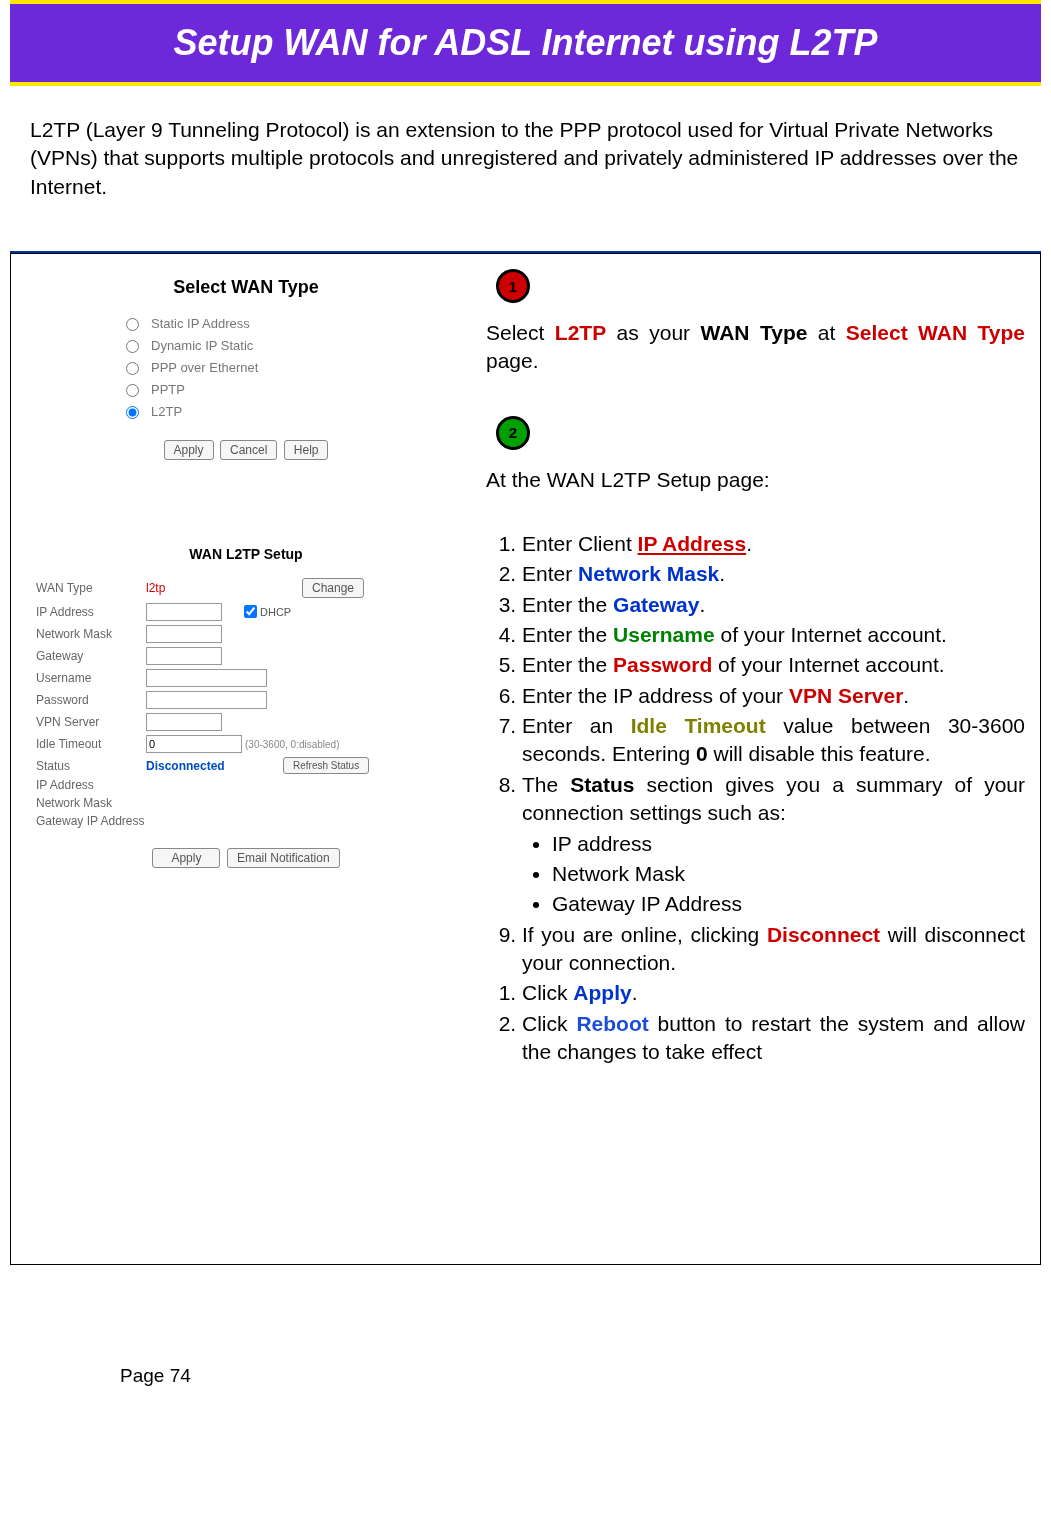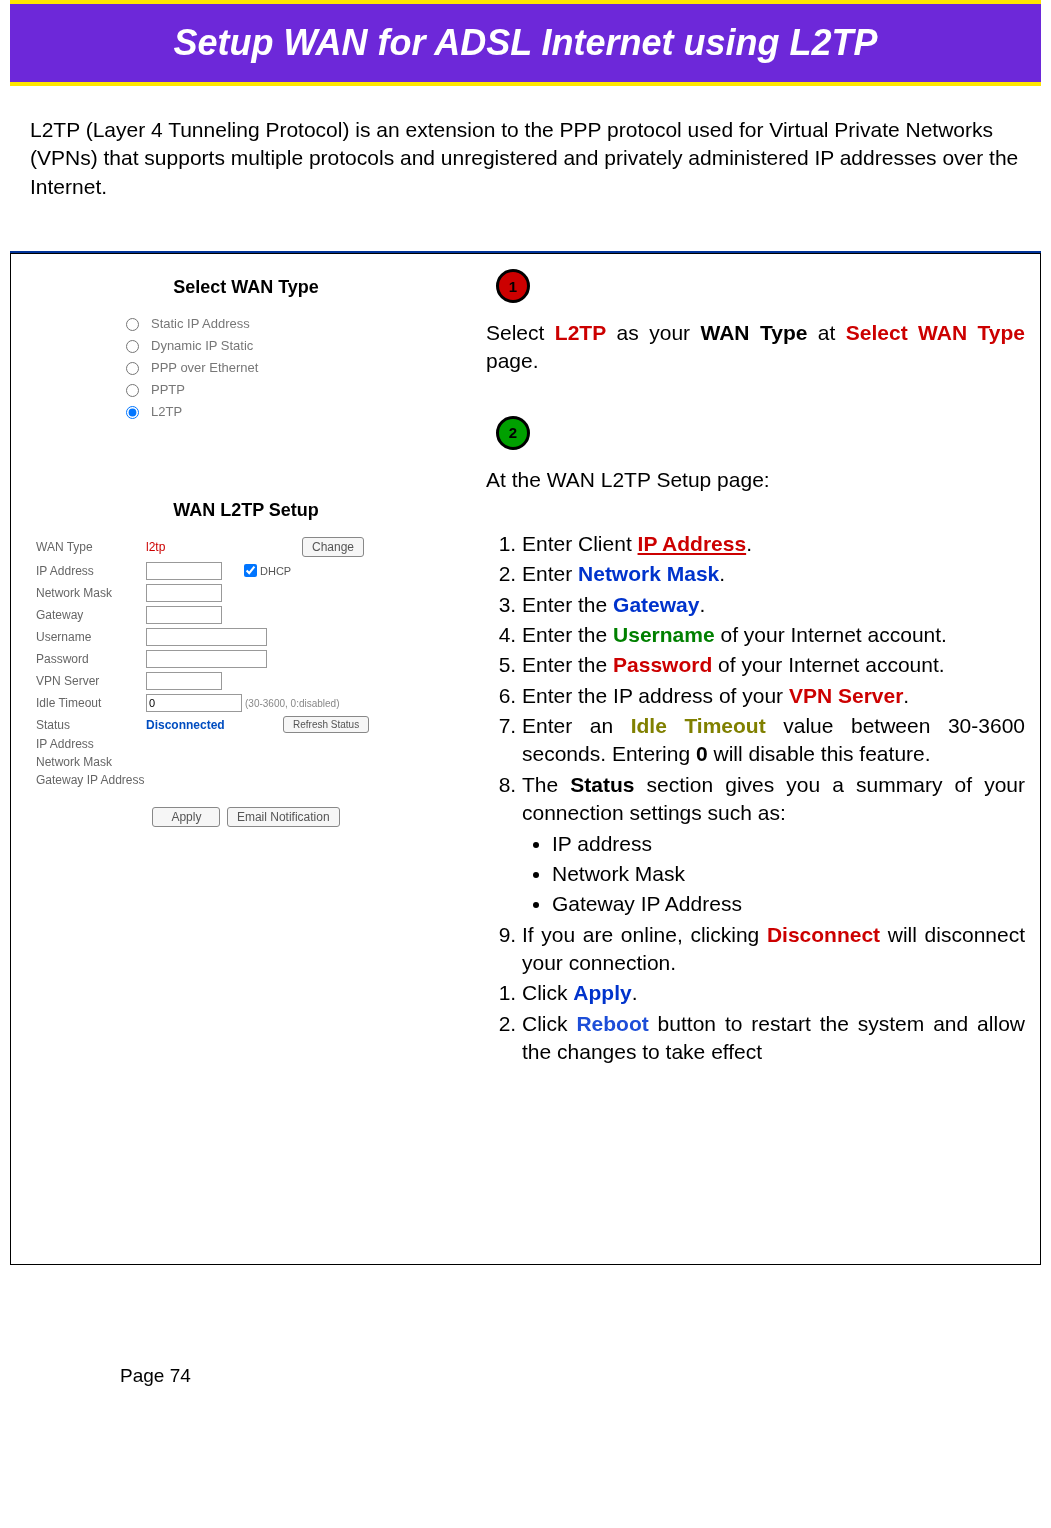--- a/index.html
+++ b/index.html
@@ -205,21 +205,21 @@
   </style>
 </head>
 <body>
 
 <div class="page">
 
   <div class="header-banner">
     <h1>Setup WAN for ADSL Internet using L2TP</h1>
   </div>
 
-  <div class="intro-text">L2TP (Layer 4 Tunneling Protocol) is an extension to the PPP protocol used for Virtual Private Networks (VPNs) that supports multiple protocols and unregistered and privately administered IP addresses over the Internet.</div>
+  <div class="intro-text">L2TP (Layer 9 Tunneling Protocol) is an extension to the PPP protocol used for Virtual Private Networks (VPNs) that supports multiple protocols and unregistered and privately administered IP addresses over the Internet.</div>
 
   <div class="content-area">
 
     <div class="left-col">
 
       <div class="screenshot-panel" style="padding: 0 60px;">
         <div class="panel-title">Select WAN Type</div>
         <div class="radio-row">
           <input type="radio" name="wan" style="">
           <span>Static IP Address</span>
@@ -233,24 +233,29 @@
           <span>PPP over Ethernet</span>
         </div>
         <div class="radio-row">
           <input type="radio" name="wan" style="">
           <span>PPTP</span>
         </div>
         <div class="radio-row">
           <input type="radio" name="wan" checked="" style="">
           <span>L2TP</span>
         </div>
+        <div class="btn-row">
+          <button class="small-btn">Apply</button>
+          <button class="small-btn">Cancel</button>
+          <button class="small-btn">Help</button>
+        </div>
       </div>
 
       <div class="screenshot-panel setup-panel">
-        <div class="panel-title" style="font-size:18px">WAN L2TP Setup</div>
+        <div class="panel-title" style="font-size:14px">WAN L2TP Setup</div>
 
         <div class="form-row">
           <span class="label">WAN Type</span>
           <span class="value-red" style="width:155px">l2tp</span>
           <button class="small-btn">Change</button>
         </div>
 
         <div class="form-row">
           <span class="label">IP Address</span>
           <input type="text" class="ip-input" style="">

